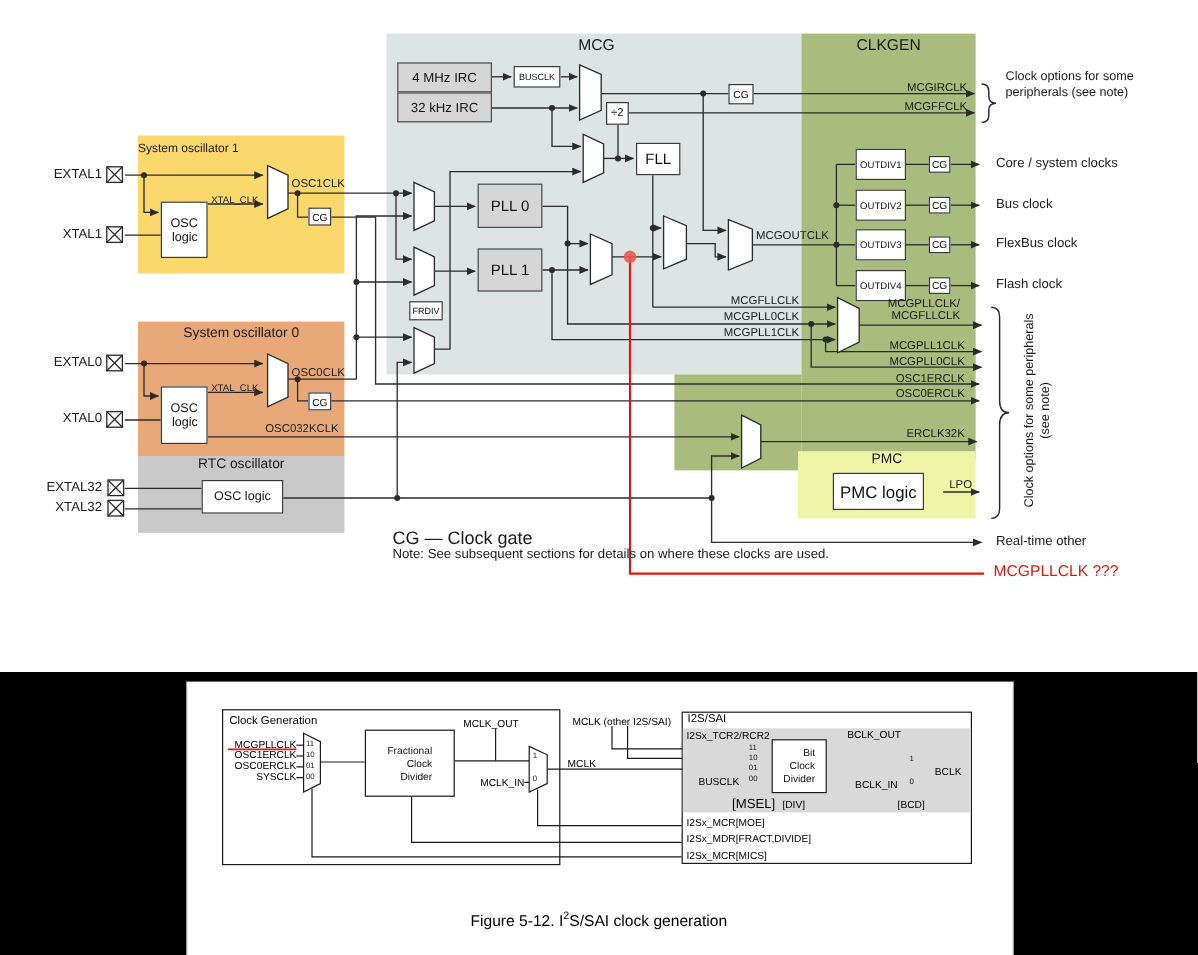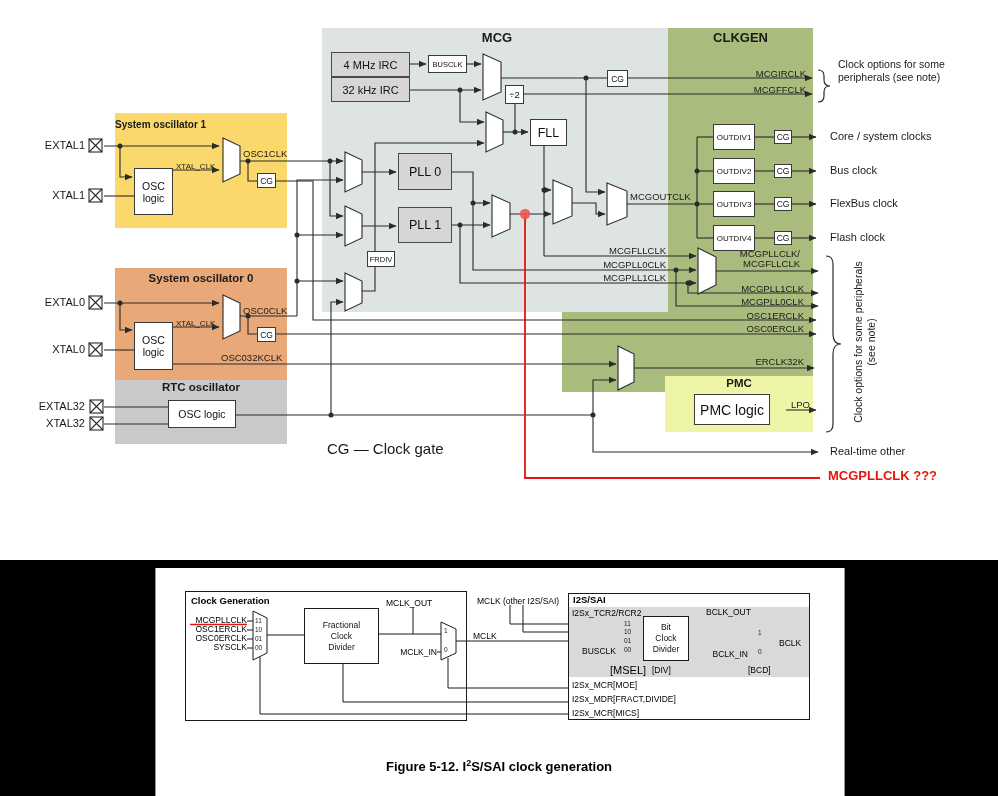--- a/index.html
+++ b/index.html
@@ -1,23 +1,23 @@
 <!DOCTYPE html>
 <html><head>
 <meta charset="utf-8">
 <style>
   html,body{margin:0;padding:0;background:#fff}
   .stage{position:relative;width:998px;height:796px;background:#fff;overflow:hidden;
          font-family:"Liberation Sans",sans-serif;color:#1a1a1a}
   .rg{position:absolute}
   .lb{position:absolute;white-space:nowrap;font-size:9.5px;line-height:11px;color:#1a1a1a}
   .bx{position:absolute;background:#fff;border:1px solid #3a3a3a;display:flex;align-items:center;
-      justify-content:center;text-align:center;color:#111;box-sizing:border-box}
+      justify-content:center;text-align:right;color:#111;box-sizing:border-box}
   .gy{background:#d6d6d6;border-color:#4a4a4a}
-  .b{font-weight:bold}
+  .b{font-weight:normal}
   .ra{text-align:right}
   .pre{white-space:pre-line}
   svg{position:absolute;left:0;top:0}
 </style>
 </head>
 <body>
 
 <div class="stage">
 
   <div class="rg" style="left:322px;top:28px;width:350px;height:284px;background:#dee3e3"></div>
@@ -201,21 +201,21 @@
     </g>
   </svg>
 
   <div class="bx gy" style="left:331px;top:52px;width:79px;height:25px;font-size:11px">4 MHz IRC</div>
   <div class="bx gy" style="left:331px;top:77px;width:79px;height:25px;font-size:11px">32 kHz IRC</div>
   <div class="bx" style="left:428px;top:55px;width:39px;height:18px;font-size:7.5px">BUSCLK</div>
   <div class="bx" style="left:505px;top:85px;width:19px;height:19px;font-size:9.5px">÷2</div>
   <div class="bx" style="left:530px;top:119px;width:37px;height:27px;font-size:12.5px">FLL</div>
   <div class="bx gy" style="left:398px;top:153px;width:54px;height:37px;font-size:12.5px">PLL 0</div>
   <div class="bx gy" style="left:398px;top:207px;width:54px;height:36px;font-size:12.5px">PLL 1</div>
-  <div class="bx" style="left:367px;top:251px;width:28px;height:16px;font-size:7.5px">FRDIV</div>
+  <div class="bx" style="left:341px;top:251px;width:28px;height:16px;font-size:7.5px">FRDIV</div>
   <div class="bx pre" style="left:134px;top:168px;width:39px;height:47px;font-size:10.5px;line-height:12px">OSC
 logic</div>
   <div class="bx pre" style="left:134px;top:322px;width:39px;height:48px;font-size:10.5px;line-height:12px">OSC
 logic</div>
   <div class="bx" style="left:168px;top:400px;width:68px;height:28px;font-size:10.5px">OSC logic</div>
   <div class="bx" style="left:694px;top:394px;width:76px;height:31px;font-size:14px">PMC logic</div>
   <div class="bx" style="left:713px;top:124px;width:42px;height:26px;font-size:8px">OUTDIV1</div>
   <div class="bx" style="left:713px;top:158px;width:42px;height:26px;font-size:8px">OUTDIV2</div>
   <div class="bx" style="left:713px;top:191px;width:42px;height:26px;font-size:8px">OUTDIV3</div>
   <div class="bx" style="left:713px;top:225px;width:42px;height:26px;font-size:8px">OUTDIV4</div>
@@ -263,20 +263,24 @@
 
   <div class="lb" style="left:830px;top:131px;font-size:11px">Core / system clocks</div>
   <div class="lb" style="left:830px;top:165px;font-size:11px">Bus clock</div>
   <div class="lb" style="left:830px;top:198px;font-size:11px">FlexBus clock</div>
   <div class="lb" style="left:830px;top:232px;font-size:11px">Flash clock</div>
   <div class="lb" style="left:830px;top:446px;font-size:11px">Real-time other</div>
   <div class="lb" style="left:838px;top:58px;width:112px;white-space:normal;font-size:10.5px;line-height:13px">Clock options for some peripherals (see note)</div>
   <div class="lb" style="left:852px;top:432px;width:180px;white-space:normal;text-align:center;font-size:10.5px;line-height:13px;transform:rotate(-90deg);transform-origin:0 0">Clock options for some peripherals (see note)</div>
 
   <div class="lb" style="left:327px;top:443px;font-size:15px">CG — Clock gate</div>
+  <div class="lb" style="left:327px;top:457px;font-size:11px">
+    <span class="b">Note:</span>
+    <span>See subsequent sections for details on where these clocks are used.</span>
+  </div>
   <div class="lb b" style="left:828px;top:470px;font-size:13px;color:#e8140b">MCGPLLCLK ???</div>
 
   <div class="rg" style="left:185px;top:591px;width:282px;height:130px;border:1px solid #1a1a1a;box-sizing:border-box"></div>
   <div class="lb b" style="left:191px;top:595px;font-size:9.5px;color:#000">Clock Generation</div>
   <div class="lb ra" style="left:189px;top:616px;width:58px;font-size:8.5px;line-height:9px;color:#000">MCGPLLCLK</div>
   <div class="lb ra" style="left:189px;top:625px;width:58px;font-size:8.5px;line-height:9px;color:#000">OSC1ERCLK</div>
   <div class="lb ra" style="left:189px;top:634px;width:58px;font-size:8.5px;line-height:9px;color:#000">OSC0ERCLK</div>
   <div class="lb ra" style="left:189px;top:643px;width:58px;font-size:8.5px;line-height:9px;color:#000">SYSCLK</div>
   <div class="lb" style="left:255px;top:617px;font-size:6.5px;line-height:8px">11</div>
   <div class="lb" style="left:255px;top:626px;font-size:6.5px;line-height:8px">10</div>

